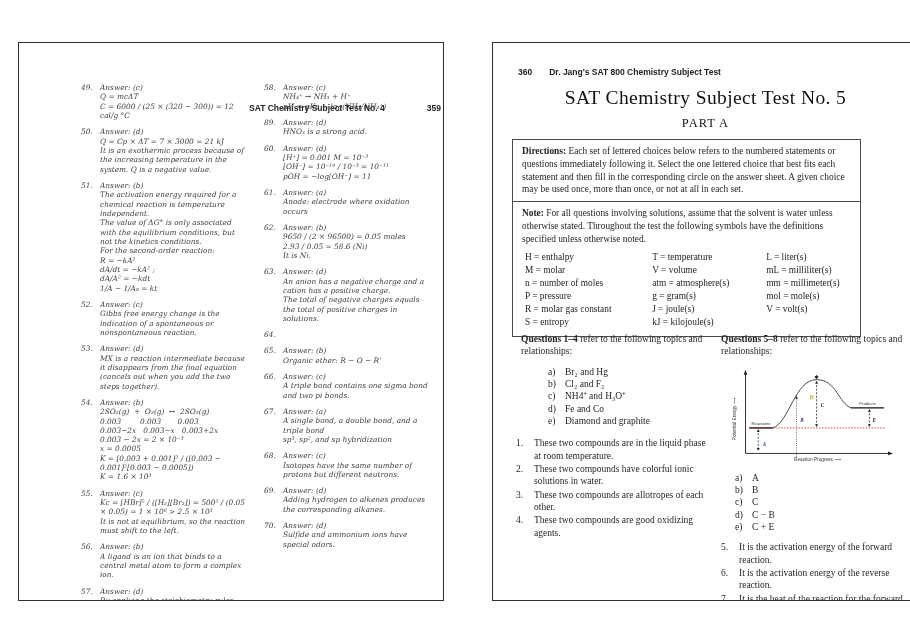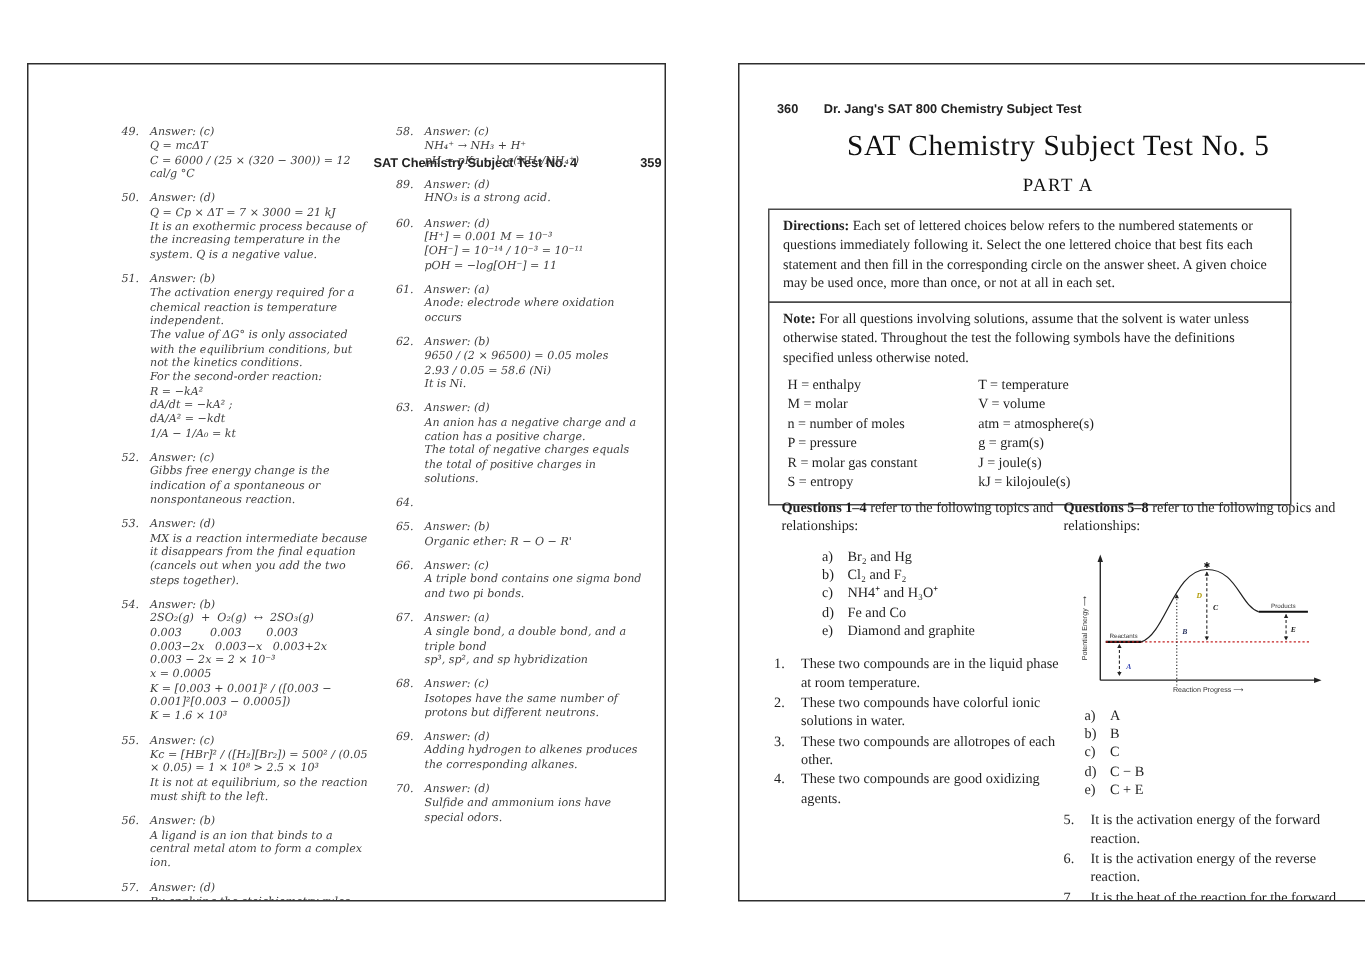--- a/index.html
+++ b/index.html
@@ -32,21 +32,21 @@
     font-size:12.5px; font-weight:400; letter-spacing:1px; color:#111; }
   .box { position:absolute; left:19px; width:349px; border:1px solid #4a4a4a;
     padding:5px 9px; font-size:9.4px; line-height:1.36; color:#1f1f1f; }
   .box .b { font-weight:700; }
   .directions-box { top:96px; }
   .note-box { top:158px; }
   .symbols { display:flex; margin-top:6px; padding-left:3px; padding-bottom:2px; }
   .sym-col1 { width:39%; } .sym-col2 { width:35%; } .sym-col3 { width:26%; }
   .sym { font-size:9.4px; line-height:1.38; }
 
-  .qcols { position:absolute; top:290px; left:19px; right:13px; display:flex; }
+  .qcols { position:absolute; top:290px; left:19px; right:13px; display:flex; gap:12px; }
   .qcol-left { width:197px; padding-left:9px; }
   .qcol-right { flex:1; }
   .qhead { font-size:9.5px; line-height:1.3; color:#1f1f1f; margin-bottom:8px; }
   .qhead .b { font-weight:700; }
   .choices { margin-left:27px; margin-bottom:10px; }
   .choice { display:flex; gap:7px; font-size:9.5px; line-height:1.3; color:#1f1f1f; }
   .choice .ch-l { width:10px; flex:none; }
   .qs { margin-left:-5px; }
   .q { display:flex; gap:5px; font-size:9.5px; line-height:1.3; color:#1f1f1f;
     margin-bottom:1px; }
@@ -271,20 +271,28 @@
           </div>
         <div class="sym-col2">
 
         <div class="sym">T = temperature</div>
             <div class="sym">V = volume</div>
             <div class="sym">atm = atmosphere(s)</div>
             <div class="sym">g = gram(s)</div>
             <div class="sym">J = joule(s)</div>
             <div class="sym">kJ = kilojoule(s)</div>
           </div>
+        <div class="sym-col3">
+
+        <div class="sym">L = liter(s)</div>
+            <div class="sym">mL = milliliter(s)</div>
+            <div class="sym">mm = millimeter(s)</div>
+            <div class="sym">mol = mole(s)</div>
+            <div class="sym">V = volt(s)</div>
+          </div>
       </div>
     </div>
 
     <div class="qcols">
 
       <div class="qcol-left">
         <div class="qhead">
           <span class="b">Questions 1–4</span><span> refer to the following topics and relationships:</span>
         </div>
         <div class="choices">

